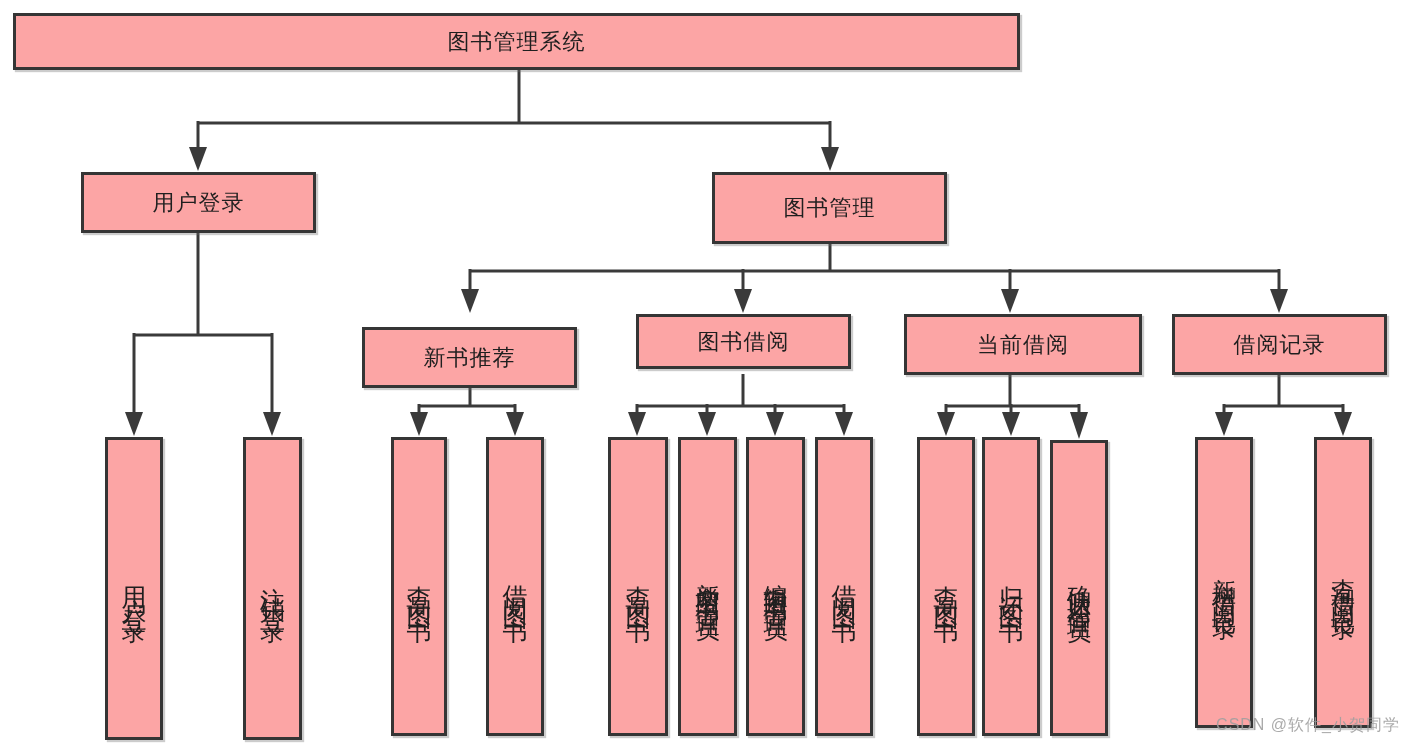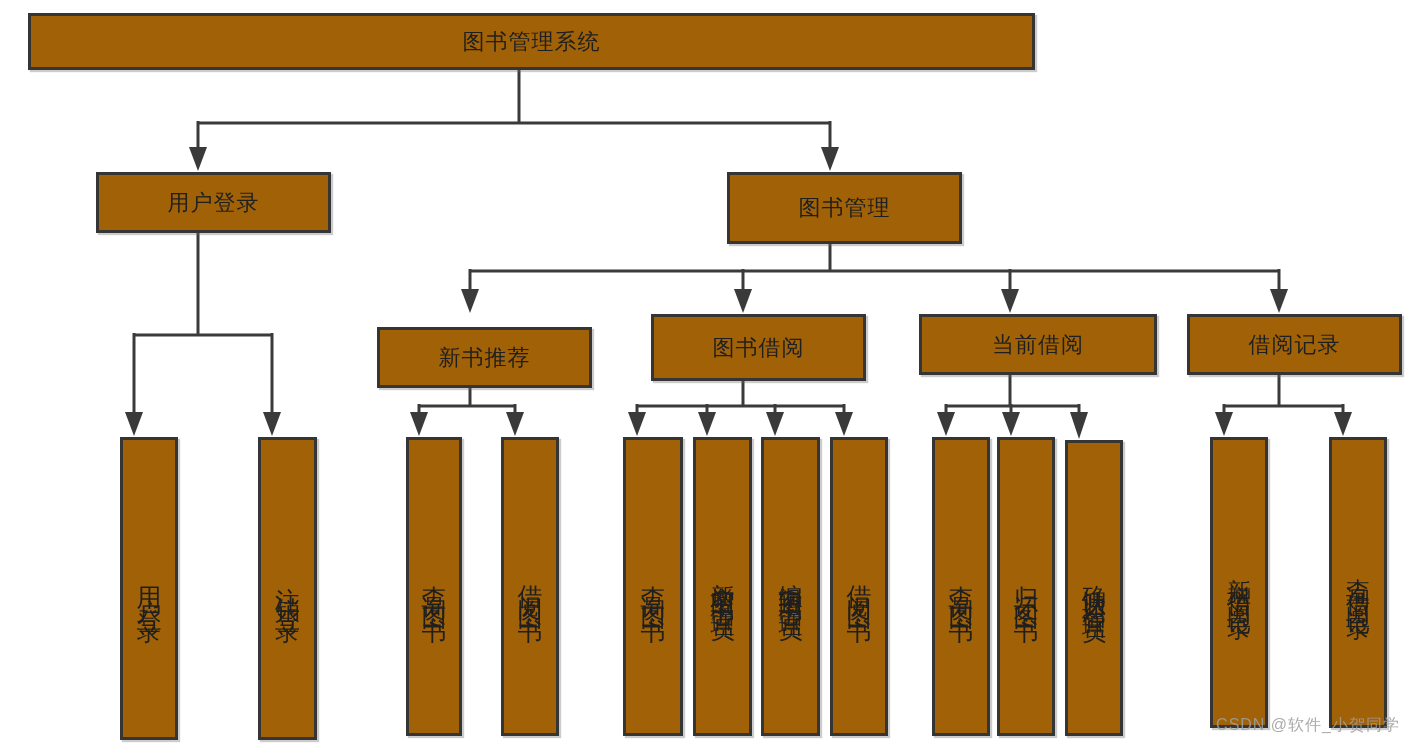--- a/index.html
+++ b/index.html
@@ -2,23 +2,23 @@
 <html lang="zh"><head>
 <meta charset="utf-8">
 <style>
   html,body{margin:0;padding:0;background:#ffffff;}
   .stage{
     position:relative;width:1405px;height:747px;background:#ffffff;overflow:hidden;
     font-family:"Liberation Sans","DejaVu Sans",sans-serif;color:#1f1f1f;
   }
   .wires{position:absolute;left:0;top:0;z-index:1;}
   .node{
-    position:absolute;box-sizing:border-box;background:#a16207;
+    position:absolute;box-sizing:border-box;background:#fca5a5;
     border:3px solid #353535;display:flex;align-items:center;justify-content:center;
-    z-index:2;box-shadow:2px 2px 1px rgba(110,110,110,.35);margin-left:15px;
+    z-index:2;box-shadow:2px 2px 1px rgba(110,110,110,.35);
   }
   .hlabel{font-size:22px;letter-spacing:1px;color:#1f1f1f;white-space:nowrap;}
   .vnode .vlabel{
     writing-mode:vertical-rl;font-size:25px;line-height:1;letter-spacing:11px;
     color:#1f1f1f;white-space:nowrap;
   }
   .vnode.tight .vlabel{letter-spacing:5px;font-size:24px;}
   .vnode.mid .vlabel{letter-spacing:8px;font-size:24px;}
   .watermark{
     position:absolute;right:5px;top:715px;z-index:3;font-size:16px;
@@ -103,21 +103,21 @@
   <div class="node" style="left:81px;top:172px;width:235px;height:61px">
     <span class="hlabel">用户登录</span>
   </div>
   <div class="node" style="left:712px;top:172px;width:235px;height:72px">
     <span class="hlabel">图书管理</span>
   </div>
 
   <div class="node" style="left:362px;top:327px;width:215px;height:61px">
     <span class="hlabel">新书推荐</span>
   </div>
-  <div class="node" style="left:636px;top:314px;width:215px;height:67px">
+  <div class="node" style="left:636px;top:314px;width:215px;height:55px">
     <span class="hlabel">图书借阅</span>
   </div>
   <div class="node" style="left:904px;top:314px;width:238px;height:61px">
     <span class="hlabel">当前借阅</span>
   </div>
   <div class="node" style="left:1172px;top:314px;width:215px;height:61px">
     <span class="hlabel">借阅记录</span>
   </div>
 
   <div class="node vnode" style="left:105px;top:437px;width:58px;height:303px">

